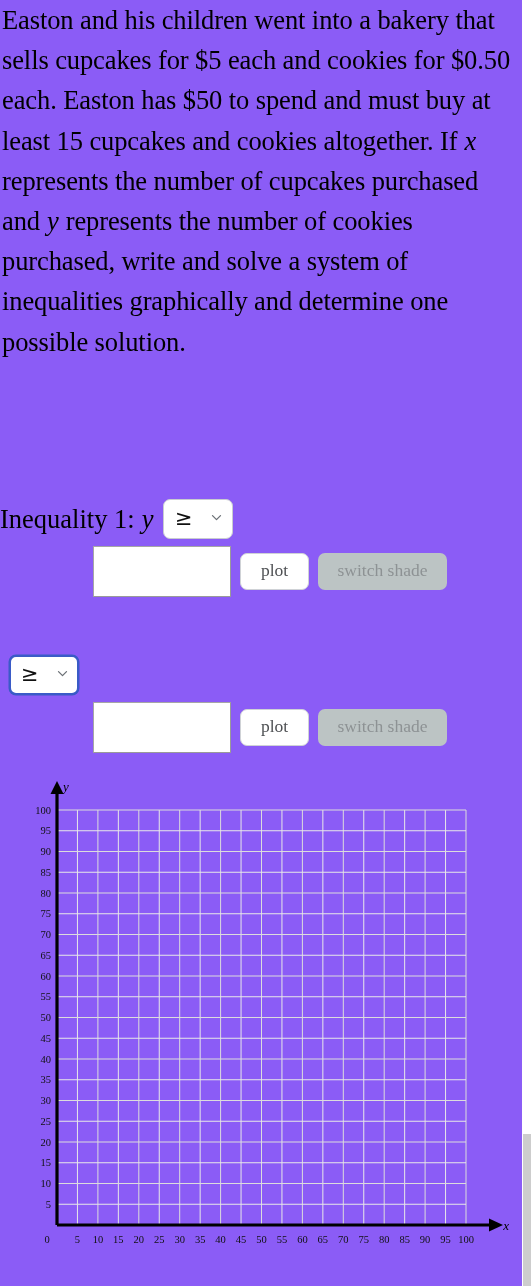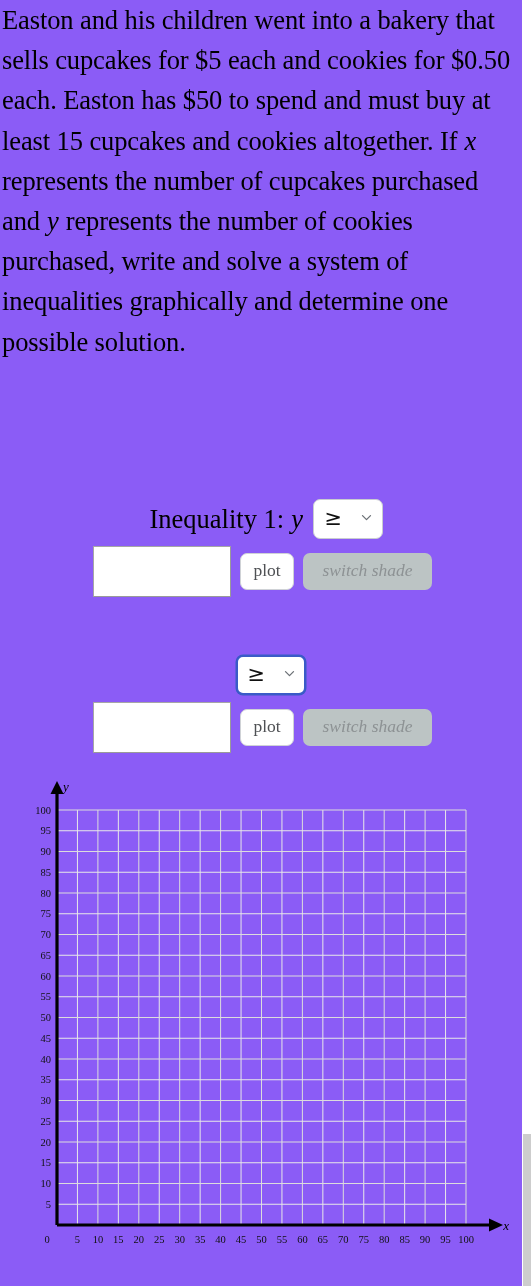--- a/index.html
+++ b/index.html
@@ -39,21 +39,21 @@
   }
 
   
   .ineq-block { position: absolute; left: 0; width: 532px; }
   #ineq1-block { top: 495px; }
   #ineq2-block { top: 651px; }
 
   .ineq-title-row {
     display: flex;
     align-items: center;
-    justify-content: center;
+    justify-content: flex-start;
     gap: 0px;
     height: 48px;
   }
   .ineq-label {
     font-size: 26.5px;
     line-height: 1;
     color: #000;
     white-space: nowrap;
   }
   .ineq-label .mvar { font-size: 26.5px; }
@@ -108,21 +108,21 @@
     border-radius: 0;
     background: #ffffff;
     outline: none;
     font-family: "Liberation Serif", "DejaVu Serif", serif;
     font-size: 20px;
     padding: 0 6px;
     color: #000;
   }
   .plot-btn {
     margin-left: 9px;
-    width: 54px;
+    width: 69px;
     height: 37px;
     border: 1px solid #cfd2d6;
     border-radius: 7px;
     background: #ffffff;
     color: #4f5154;
     font-family: "Liberation Serif", "DejaVu Serif", serif;
     font-size: 17.5px;
     line-height: 1;
     cursor: pointer;
     display: flex;
@@ -137,21 +137,20 @@
     border-radius: 7px;
     background: #bcc4c4;
     color: #8d9294;
     font-family: "Liberation Serif", "DejaVu Serif", serif;
     font-size: 17.5px;
     line-height: 1;
     cursor: pointer;
     display: flex;
     align-items: center;
     justify-content: center;
-    font-style: italic;
   }
 
   
   .graph-wrap {
     position: absolute;
     left: 0px;
     top: 780px;
     width: 510px;
     height: 500px;
   }

